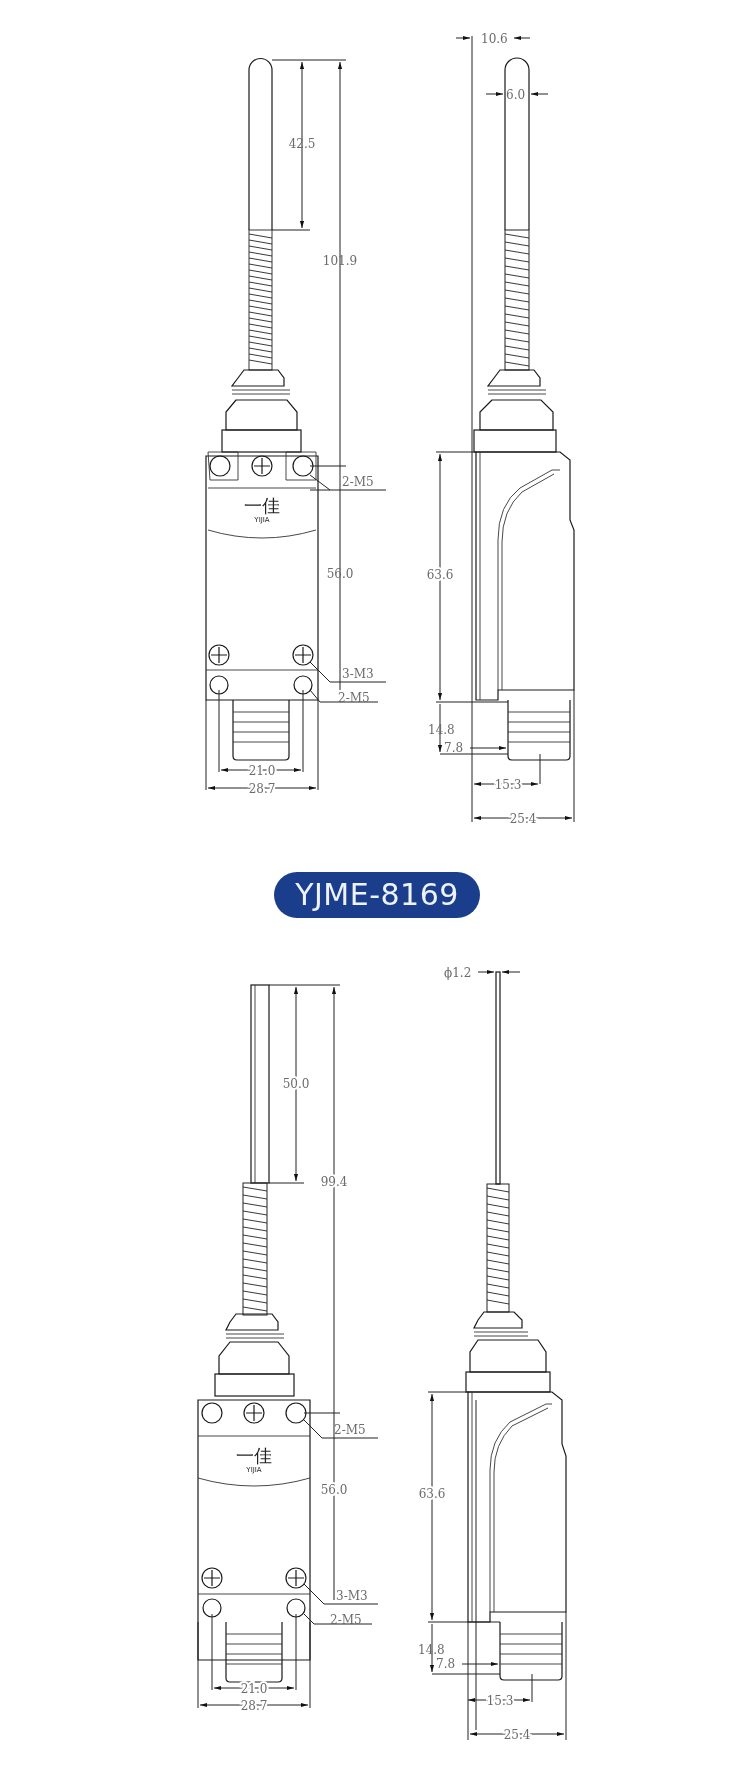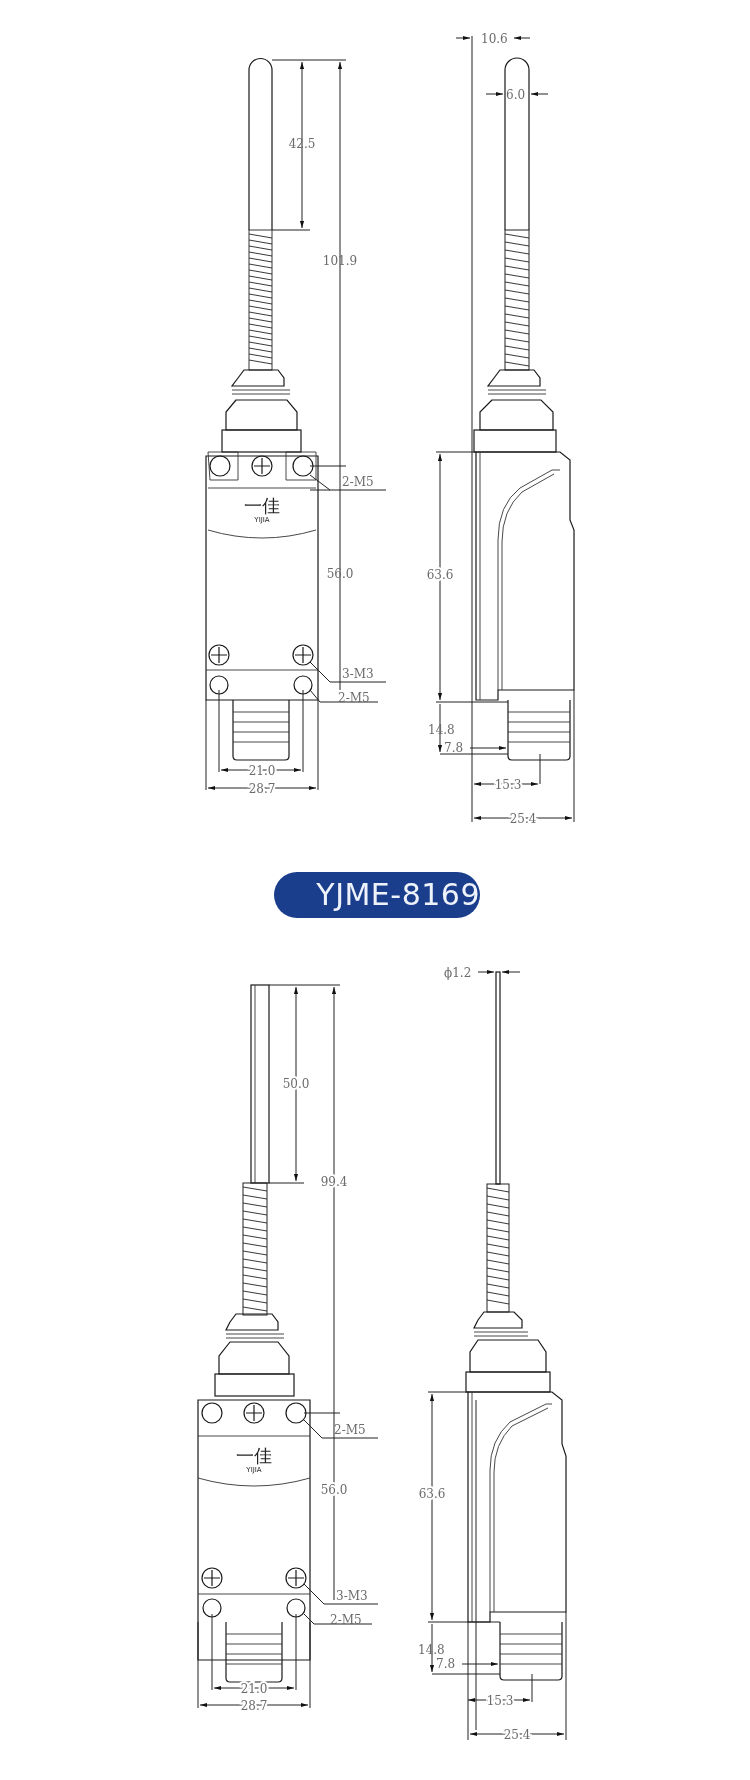--- a/index.html
+++ b/index.html
@@ -2,21 +2,21 @@
 <html><head>
 <meta charset="utf-8">
 <style>
   html,body{margin:0;padding:0;background:#ffffff;}
   body{width:750px;height:1780px;position:relative;overflow:hidden;font-family:"DejaVu Serif",serif;}
   svg{position:absolute;left:0;top:0;}
   .dim{font-family:"DejaVu Serif",serif;font-size:12px;fill:#6b6b6b;}
   .ln{stroke:#1a1a1a;stroke-width:1.2;fill:none;}
   .thin{stroke:#333;stroke-width:0.9;fill:none;}
   .dl{stroke:#222;stroke-width:1;fill:none;}
-  .badge{position:absolute;left:274px;top:872px;width:206px;height:46px;border-radius:23px;background:#1a3e8c;color:#eef2fb;font-family:"DejaVu Sans",sans-serif;font-size:30px;line-height:46px;text-align:right;letter-spacing:0.5px;}
+  .badge{position:absolute;left:274px;top:872px;width:206px;height:46px;border-radius:23px;background:#1a3e8c;color:#eef2fb;font-family:"DejaVu Sans",sans-serif;font-size:30px;line-height:46px;text-align:center;letter-spacing:0.5px;}
 </style>
 </head>
 <body>
 
 <svg width="750" height="1780" viewBox="0 0 750 1780" xmlns="http://www.w3.org/2000/svg">
   <defs>
     <marker id="arr" viewBox="0 0 10 10" refX="10" refY="5" markerWidth="7" markerHeight="7" orient="auto-start-reverse">
       <path d="M0,2 L10,5 L0,8 z" fill="#111"></path>
     </marker>
   </defs>

